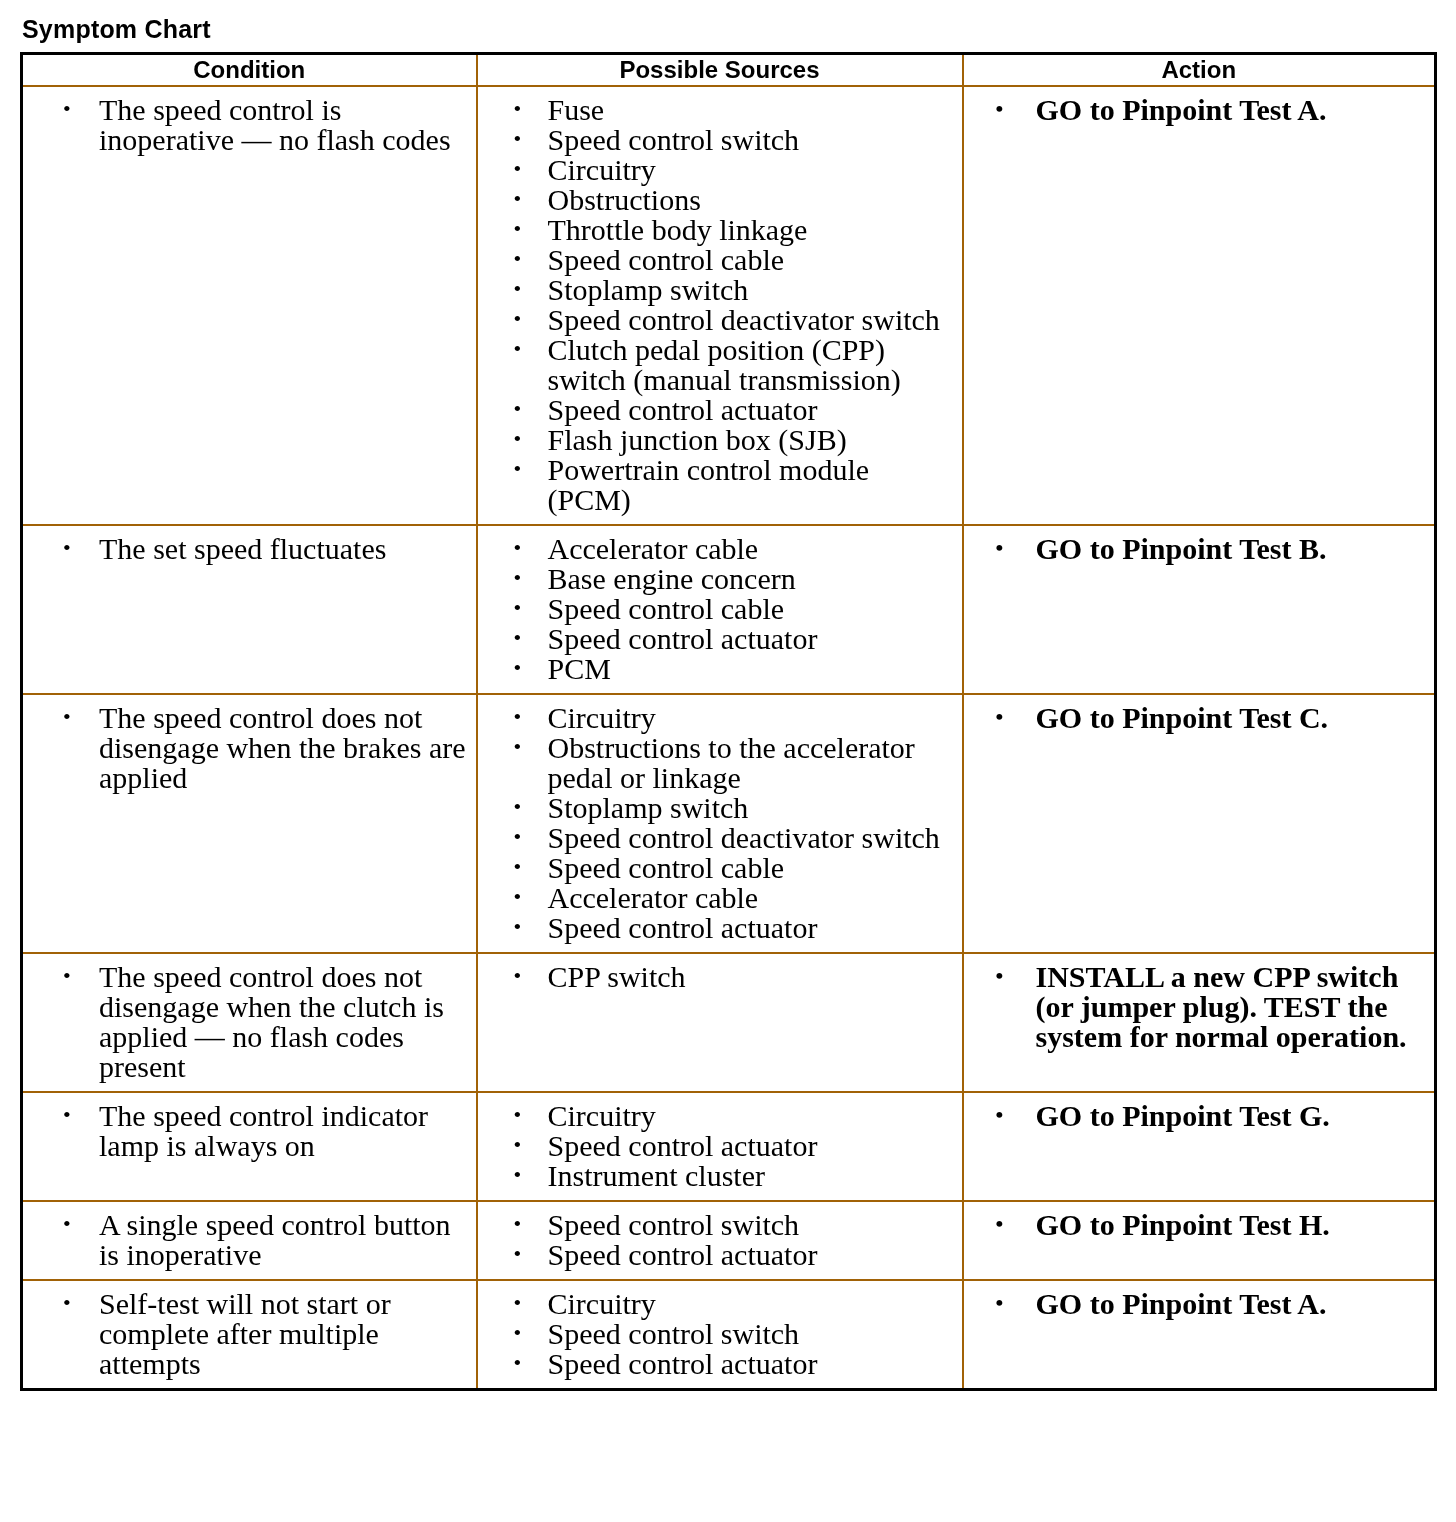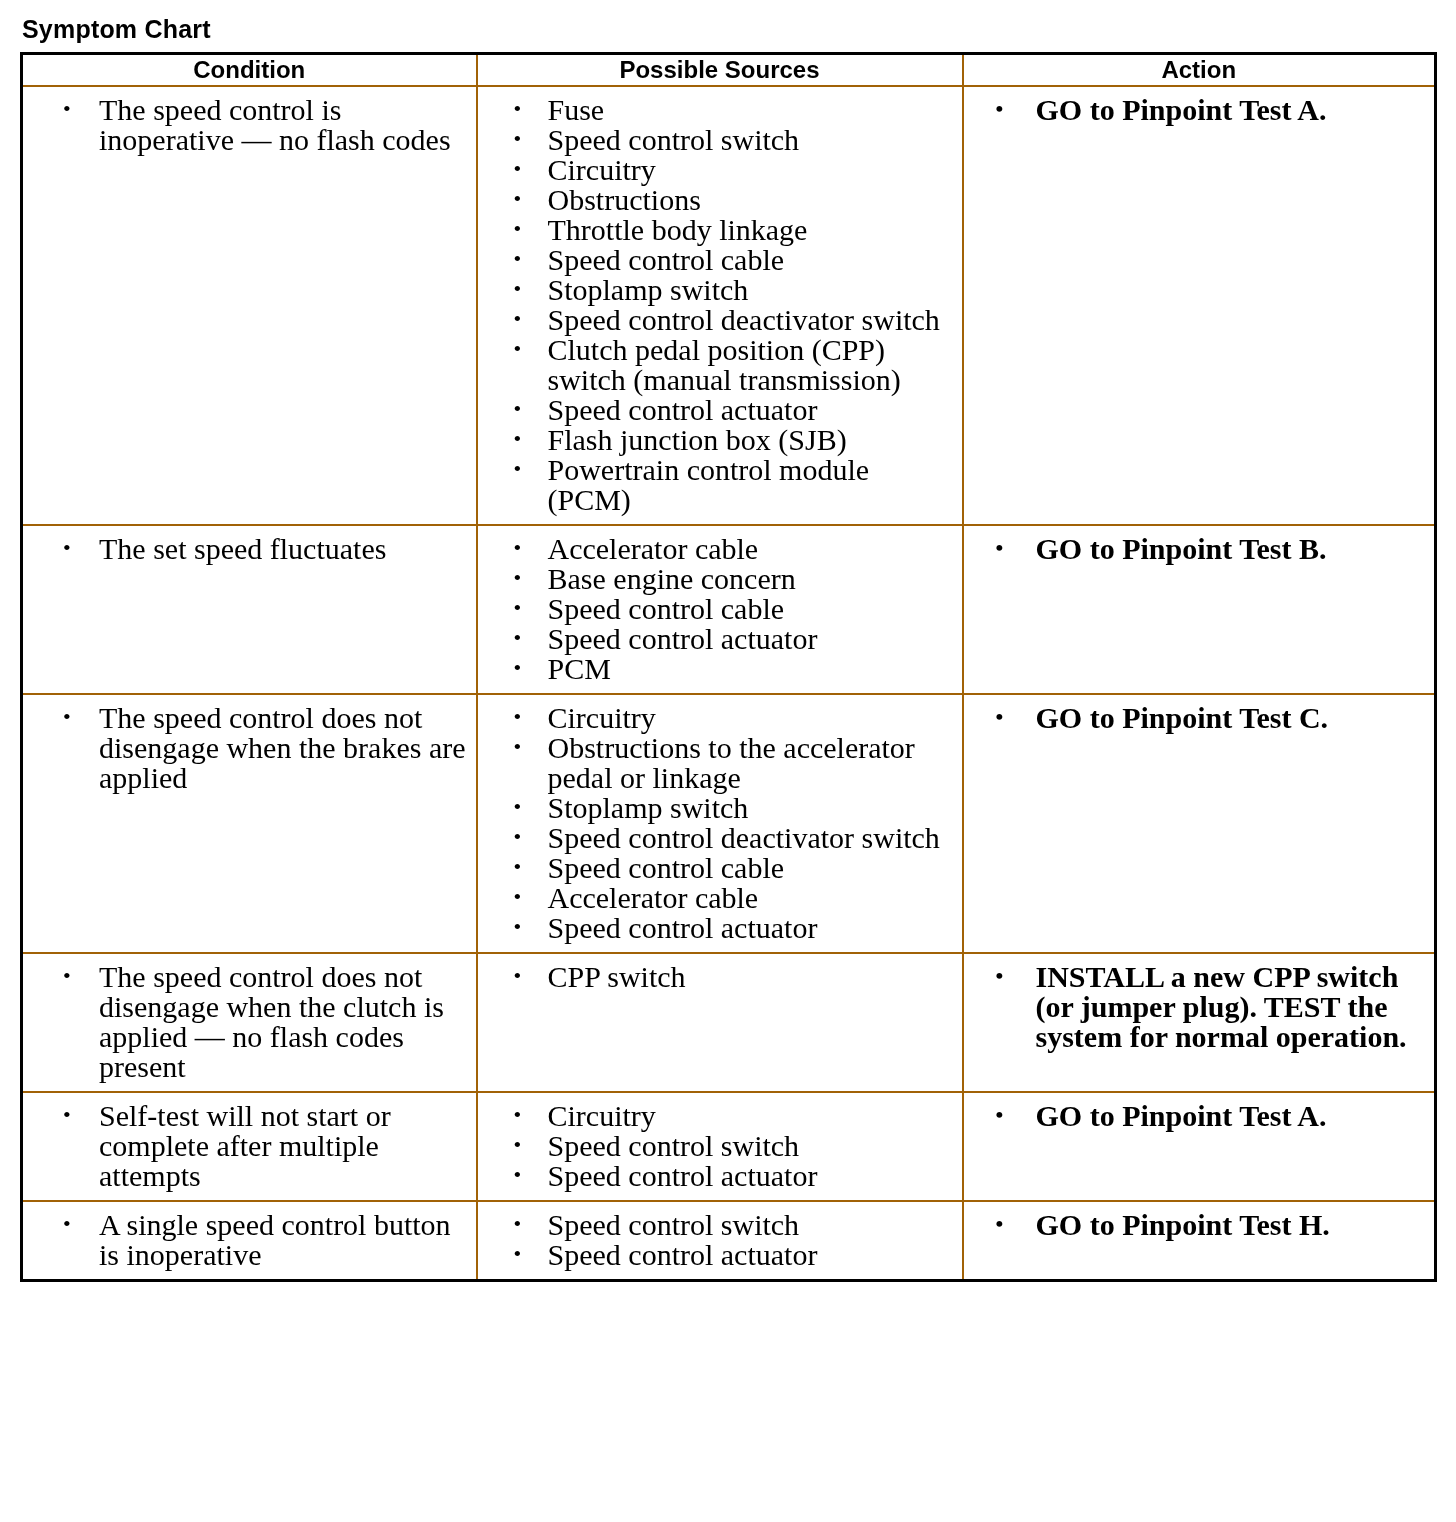--- a/index.html
+++ b/index.html
@@ -186,50 +186,69 @@
           </td>
           <td class="action">
             <ul class="bullets">
               <li>INSTALL a new CPP switch (or jumper plug). TEST the system for normal operation.</li>
             </ul>
           </td>
         </tr>
         <tr>
           <td class="condition">
             <ul class="bullets">
+              <li>The speed control indicator lamp is always on</li>
+            </ul>
+          </td>
+          <td class="sources">
+            <ul class="bullets">
+              <li>Circuitry</li>
+              <li>Speed control actuator</li>
+              <li>Instrument cluster</li>
+            </ul>
+          </td>
+          <td class="action">
+            <ul class="bullets">
+              <li>GO to Pinpoint Test G.</li>
+            </ul>
+          </td>
+        </tr>
+        <tr>
+          <td class="condition">
+            <ul class="bullets">
+              <li>A single speed control button is inoperative</li>
+            </ul>
+          </td>
+          <td class="sources">
+            <ul class="bullets">
+              <li>Speed control switch</li>
+              <li>Speed control actuator</li>
+            </ul>
+          </td>
+          <td class="action">
+            <ul class="bullets">
+              <li>GO to Pinpoint Test H.</li>
+            </ul>
+          </td>
+        </tr>
+        <tr>
+          <td class="condition">
+            <ul class="bullets">
               <li>Self-test will not start or complete after multiple attempts</li>
             </ul>
           </td>
           <td class="sources">
             <ul class="bullets">
               <li>Circuitry</li>
               <li>Speed control switch</li>
               <li>Speed control actuator</li>
             </ul>
           </td>
           <td class="action">
             <ul class="bullets">
               <li>GO to Pinpoint Test A.</li>
-            </ul>
-          </td>
-        </tr>
-        <tr>
-          <td class="condition">
-            <ul class="bullets">
-              <li>A single speed control button is inoperative</li>
-            </ul>
-          </td>
-          <td class="sources">
-            <ul class="bullets">
-              <li>Speed control switch</li>
-              <li>Speed control actuator</li>
-            </ul>
-          </td>
-          <td class="action">
-            <ul class="bullets">
-              <li>GO to Pinpoint Test H.</li>
             </ul>
           </td>
         </tr>
       </tbody>
   </table>
 
 </div>
 
 </body></html>

